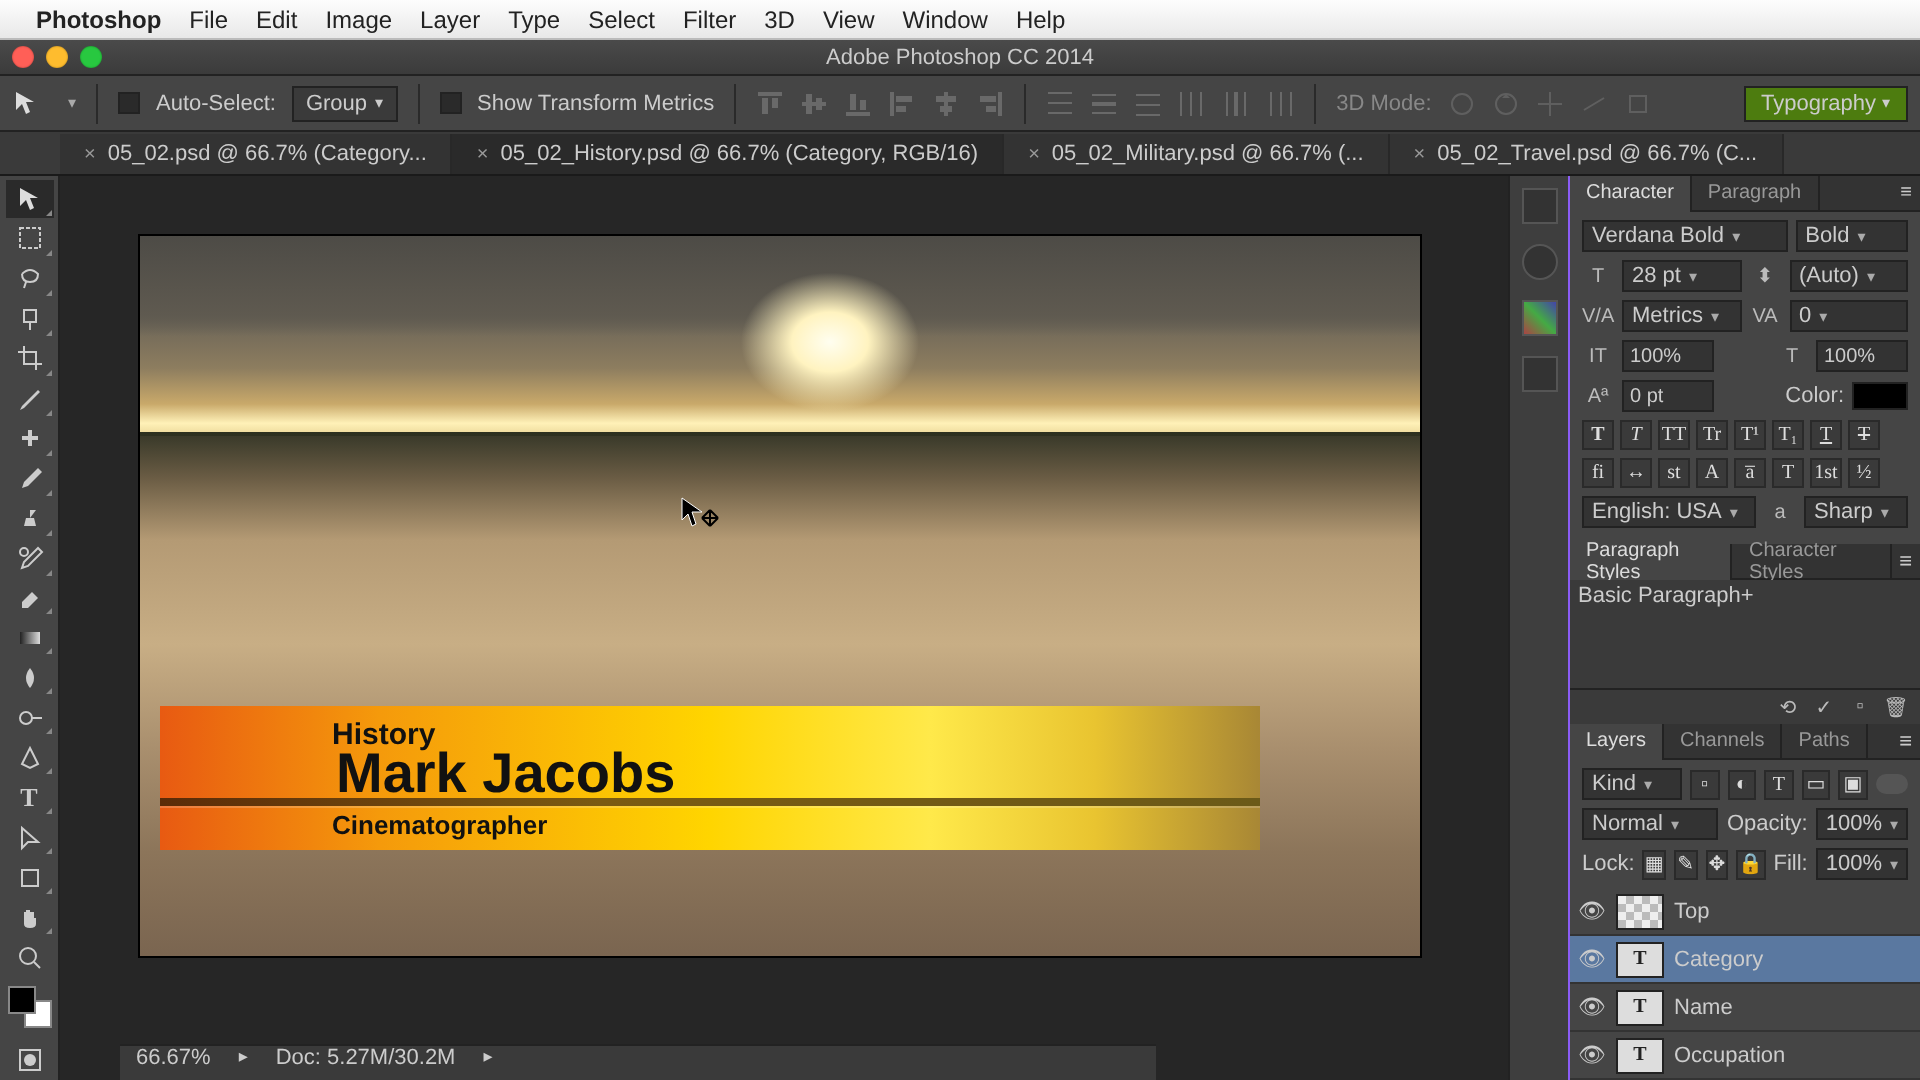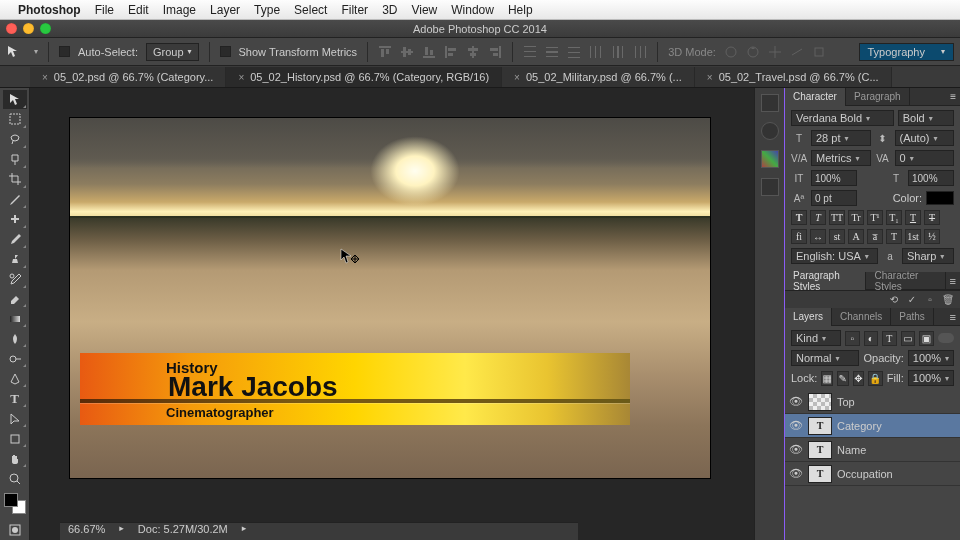--- a/index.html
+++ b/index.html
@@ -10,21 +10,21 @@
 .title-row{height:18px;background:linear-gradient(#4a4a4a,#3b3b3b);display:flex;align-items:center;justify-content:center;position:relative;border-bottom:1px solid #222}
 .title-row .traffic{position:absolute;left:6px;top:3px;display:flex;gap:6px}
 .traffic span{width:11px;height:11px;border-radius:50%;display:inline-block;box-shadow:inset 0 0 1px rgba(0,0,0,.4)}
 .tl-red{background:#ff5f57}.tl-yel{background:#febc2e}.tl-grn{background:#28c840}
 .title-row .title{font-size:11px;color:#ccc}
 .options-bar{height:28px;background:#454545;border-bottom:1px solid #222;display:flex;align-items:center;padding:0 6px;gap:8px}
 .opt-btn{background:#3a3a3a;border:1px solid #222;padding:2px 6px;height:18px;display:flex;align-items:center;gap:4px;color:#ccc;font-size:10px}
 .opt-check{width:11px;height:11px;border:1px solid #222;background:#2a2a2a}
 .opt-div{width:1px;height:20px;background:#2a2a2a;margin:0 2px}
 .align-ico{width:14px;height:14px;opacity:.55}
-.workspace-dd{position:absolute;right:6px;background:#0c4a6e;border:1px solid #222;padding:2px 8px;height:18px;display:flex;align-items:center;font-size:10px;gap:16px}
+.workspace-dd{position:absolute;right:6px;background:#4d7c0f;border:1px solid #222;padding:2px 8px;height:18px;display:flex;align-items:center;font-size:10px;gap:3px}
 .tabs-row{height:22px;background:#3a3a3a;display:flex;align-items:flex-end;padding-left:30px;border-bottom:1px solid #1a1a1a}
 .doc-tab{height:20px;padding:0 12px;display:flex;align-items:center;gap:6px;color:#aaa;font-size:10px;border-right:1px solid #282828;background:#333}
 .doc-tab.active{background:#2a2a2a;color:#ddd}
 .doc-tab .x{font-size:10px;color:#999}
 .main{position:absolute;top:88px;left:0;right:0;bottom:0;display:flex}
 .toolbar{width:30px;background:#454545;border-right:1px solid #222;display:flex;flex-direction:column;align-items:center;padding-top:2px;gap:1px}
 .tool{width:24px;height:20px;display:flex;align-items:center;justify-content:center;color:#ccc;position:relative}
 .tool.sel{background:#2a2a2a}
 .tool .tri{position:absolute;right:1px;bottom:1px;width:0;height:0;border-left:3px solid transparent;border-bottom:3px solid #888}
 .swatches{margin-top:4px;position:relative;width:22px;height:22px}
@@ -527,20 +527,23 @@
             <span class="ar">▾</span>
           </div>
       </div>
     </div>
 
     <div class="panel-tabs">
       <div class="ptab active">Paragraph Styles</div>
       <div class="ptab">Character Styles</div>
       <span style="margin-left:auto;padding:0 4px">≡</span>
     </div>
+    <div class="para-list">
+      <div>Basic Paragraph+</div>
+    </div>
     <div class="panel-foot">
       <span class="pf-ico">⟲</span>
       <span class="pf-ico">✓</span>
       <span class="pf-ico">▫</span>
       <span class="pf-ico">🗑</span>
     </div>
 
     <div class="panel-tabs">
       <div class="ptab active">Layers</div>
       <div class="ptab">Channels</div>

